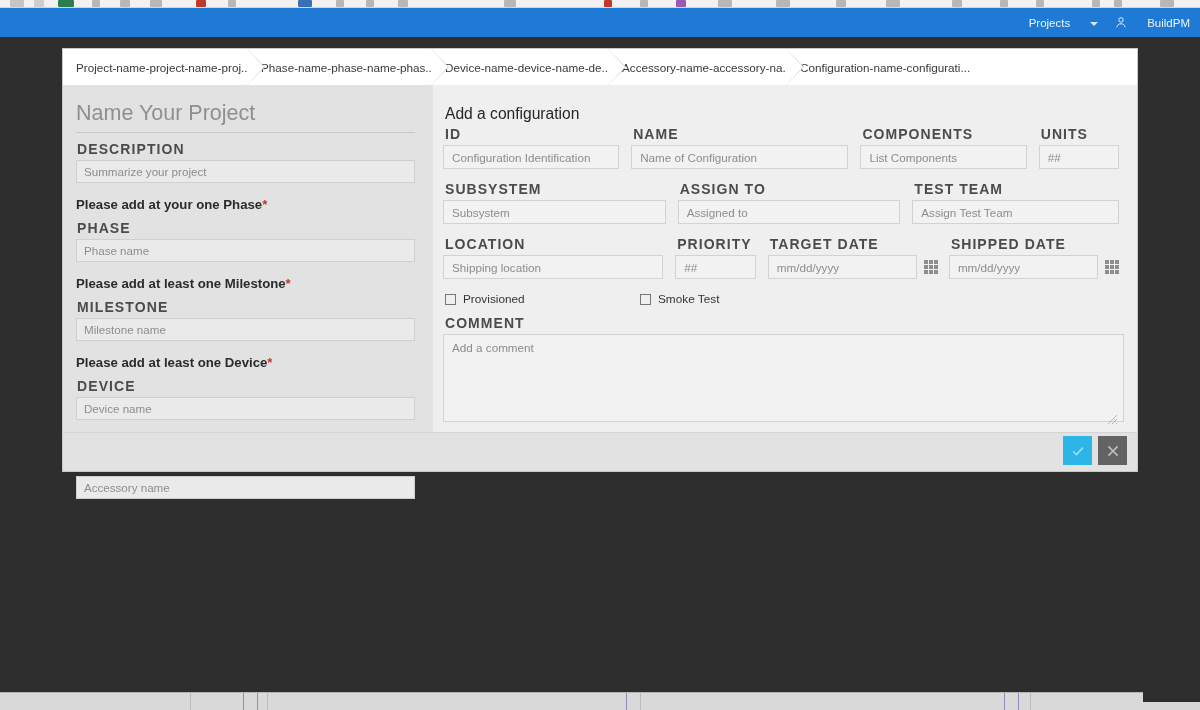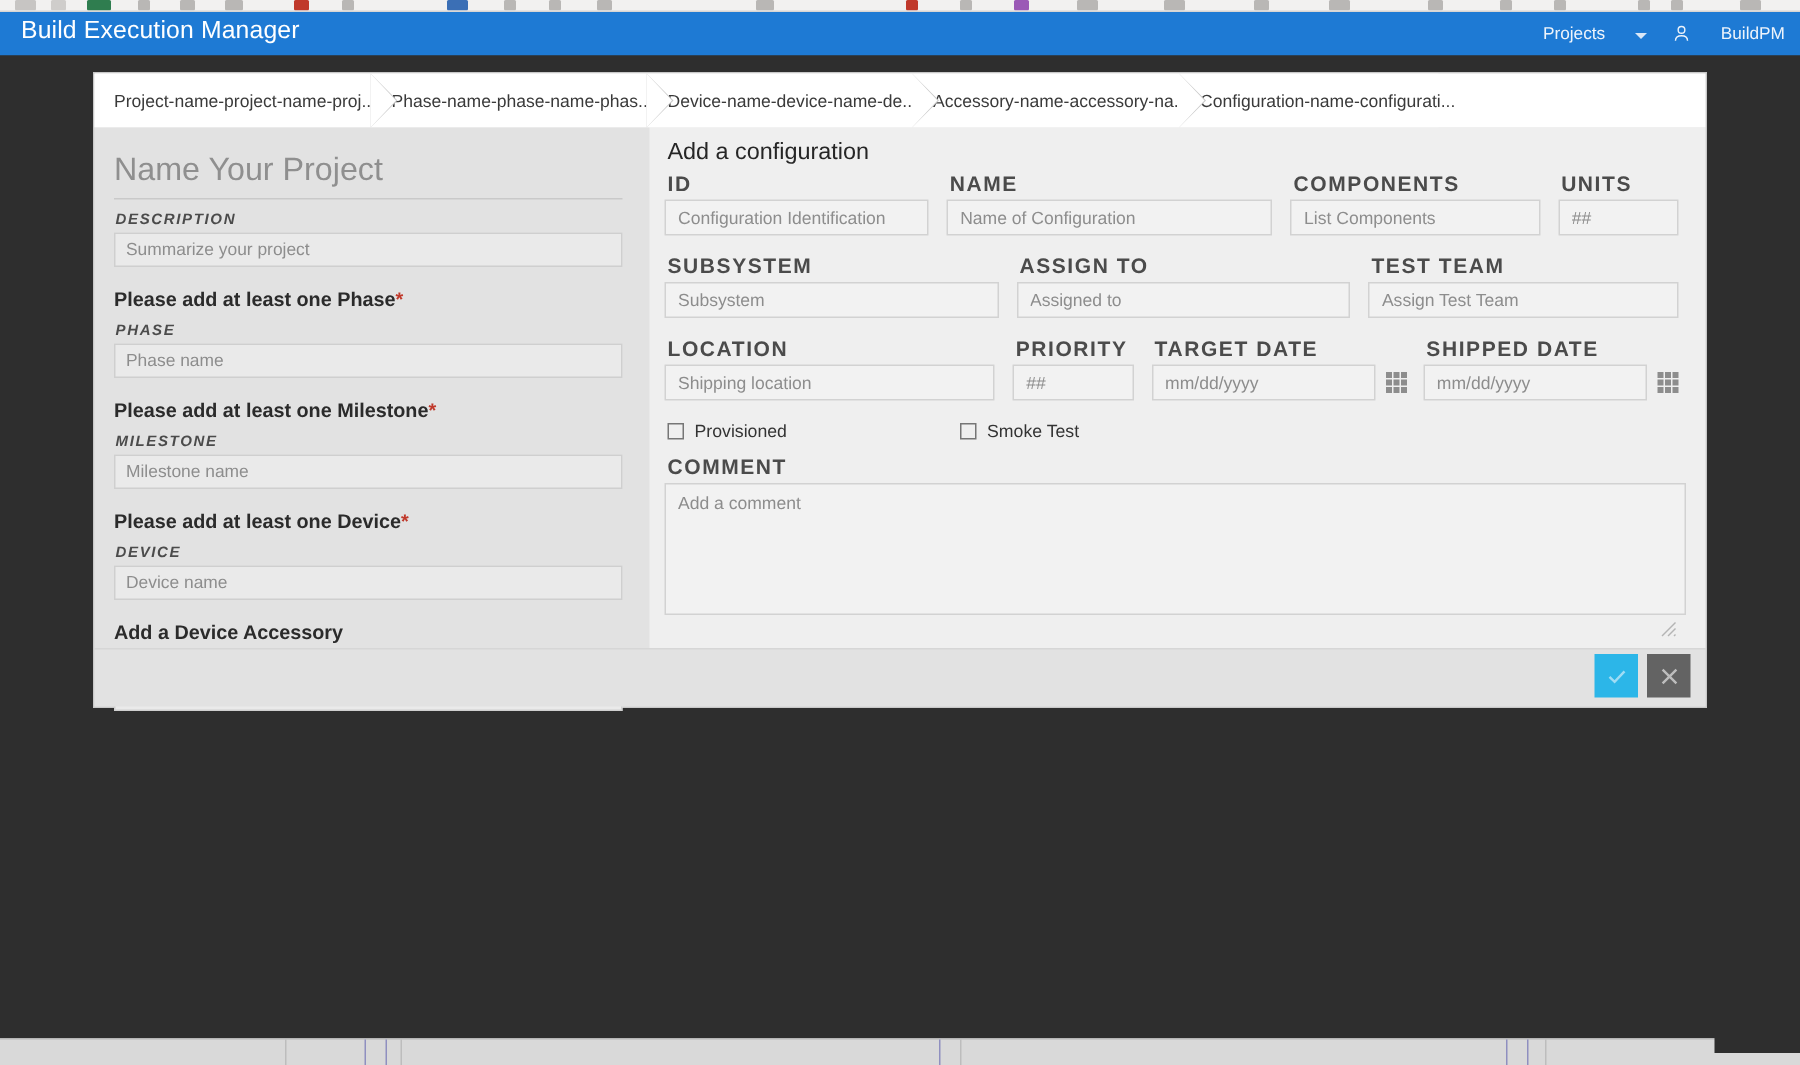--- a/index.html
+++ b/index.html
@@ -118,32 +118,32 @@
   .crumb:first-child { padding-left: 13px; }
 
   
   #panels { position: relative; height: 347px; width: 100%; display: flex; }
   #left-panel {
     width: 372px; height: 347px; background: #e2e2e2;
     padding: 16px 18px 0 13px;
   }
   #right-panel {
     width: 704px; height: 347px; background: #efefef;
-    padding: 8px 18px 0 10px;
+    padding: 20px 18px 0 10px;
   }
 
   
   #project-title {
     font-size: 21.5px; color: #8f8f8f; font-weight: 400;
     padding: 0 0 6px 0; margin: 0 0 0 0;
     border-bottom: 1px solid #c9c9c9;
   }
   .field-label {
-    font-size: 10px; letter-spacing: 1.1px; font-weight: bold;
-    color: #4b4b4b; margin: 8px 0 3px 1px; text-transform: uppercase; font-style: italic;
+    font-size: 14px; letter-spacing: 1.1px; font-weight: bold;
+    color: #4b4b4b; margin: 8px 0 3px 1px; text-transform: uppercase;
   }
   .prompt {
     font-size: 13.2px; font-weight: bold; color: #2b2b2b;
     margin: 14px 0 0 0;
   }
   .prompt .req { color: #c0392b; font-weight: bold; }
   .txt-input {
     display: block; width: 100%; height: 23px;
     background: #eaeaea; border: 1px solid #cfcfcf;
     font-size: 11.6px; color: #8a8a8a;
@@ -244,21 +244,20 @@
   <span class="chip" style="left:886px;width:14px;"></span>
   <span class="chip" style="left:952px;width:10px;"></span>
   <span class="chip" style="left:1000px;width:8px;"></span>
   <span class="chip" style="left:1036px;width:8px;"></span>
   <span class="chip" style="left:1092px;width:8px;"></span>
   <span class="chip" style="left:1114px;width:8px;"></span>
   <span class="chip" style="left:1160px;width:14px;"></span>
 </div>
 
 <div id="app-header">
-  <div id="app-title">Build Execution Manager</div>
 
   <div id="header-right">
     <div class="hdr-item">
       <span>Projects</span>
       <span class="caret-dn"></span>
     </div>
     <div class="hdr-item">
       <span>
         <svg class="person-ico" viewBox="0 0 14 14" fill="none" stroke="#eaf2fb" stroke-width="1.1">
           <circle cx="7" cy="4" r="2.6"></circle>
@@ -302,21 +301,21 @@
 
   <div id="panels">
 
     <div id="left-panel">
 
       <div id="project-title">Name Your Project</div>
 
       <div class="field-label">DESCRIPTION</div>
       <input class="txt-input" type="text" placeholder="Summarize your project" style="">
 
-      <div class="prompt"><span>Please add at least one Phase</span><span class="req">*</span></div>
+      <div class="prompt"><span>Please add at your one Phase</span><span class="req">*</span></div>
       <div class="field-label">PHASE</div>
       <input class="txt-input" type="text" placeholder="Phase name" style="">
 
       <div class="prompt"><span>Please add at least one Milestone</span><span class="req">*</span></div>
       <div class="field-label">MILESTONE</div>
       <input class="txt-input" type="text" placeholder="Milestone name" style="">
 
       <div class="prompt"><span>Please add at least one Device</span><span class="req">*</span></div>
       <div class="field-label">DEVICE</div>
       <input class="txt-input" type="text" placeholder="Device name" style="">

